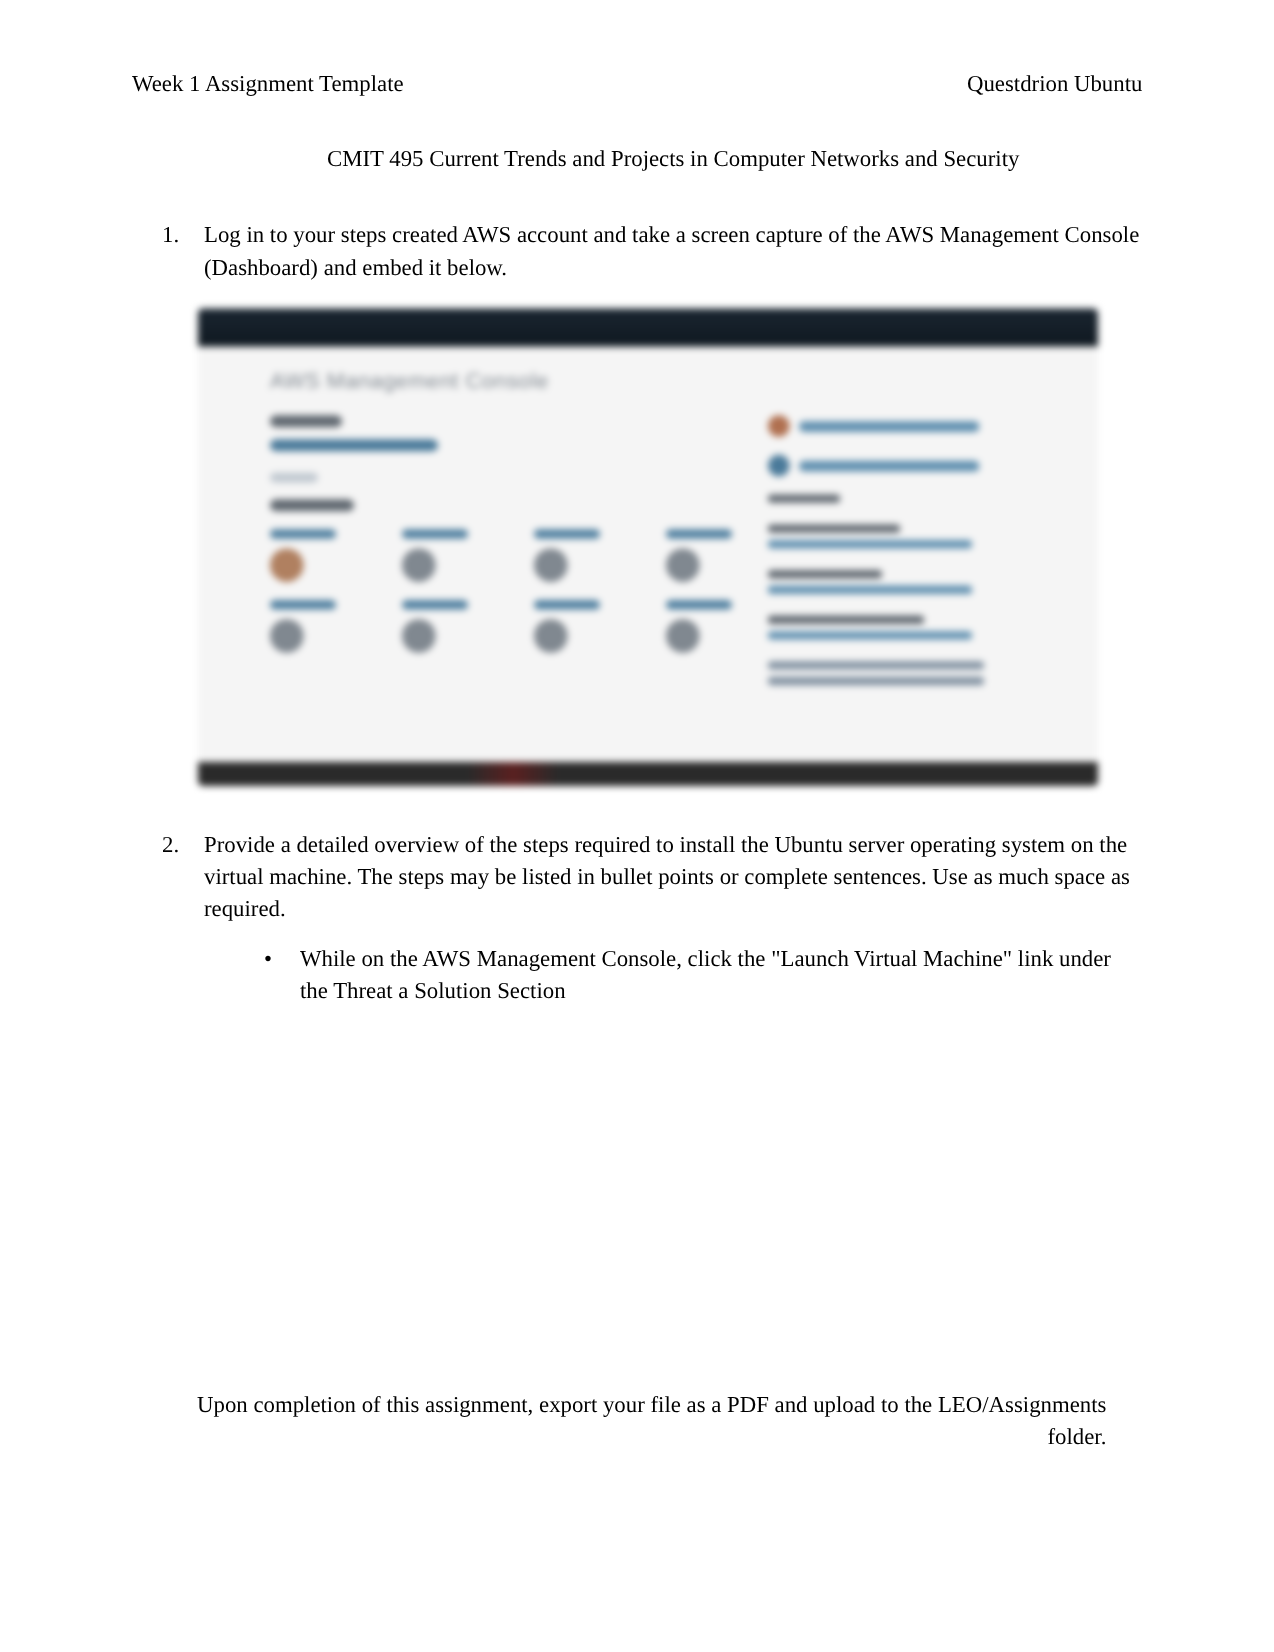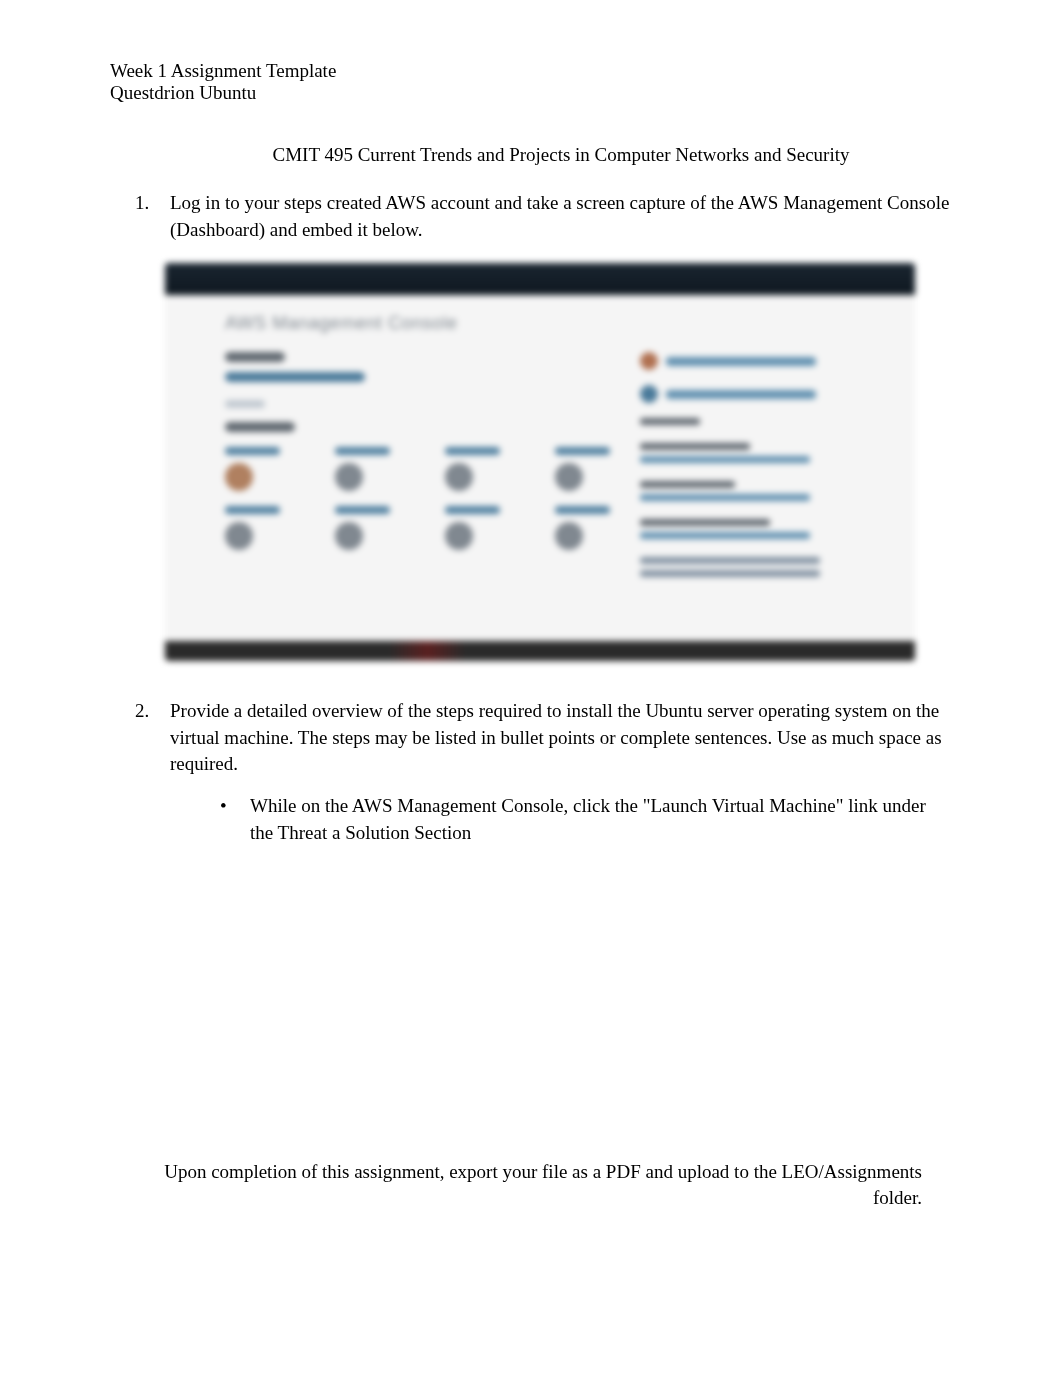--- a/index.html
+++ b/index.html
@@ -18,26 +18,25 @@
     .page {
       padding: 60px 110px 40px 110px;
       height: 100%;
       position: relative;
     }
     .header {
       display: flex;
       justify-content: space-between;
       font-size: 19px;
       margin-bottom: 40px;
-      flex-direction: column;
     }
     .course-title {
       text-align: center;
       font-size: 19px;
-      margin-bottom: 24px;
+      margin-bottom: 40px;
       padding-left: 60px;
     }
     .week-title {
       text-align: center;
       font-size: 19px;
       margin-bottom: 40px;
     }
     .question-block {
       margin-left: 25px;
       margin-bottom: 20px;

